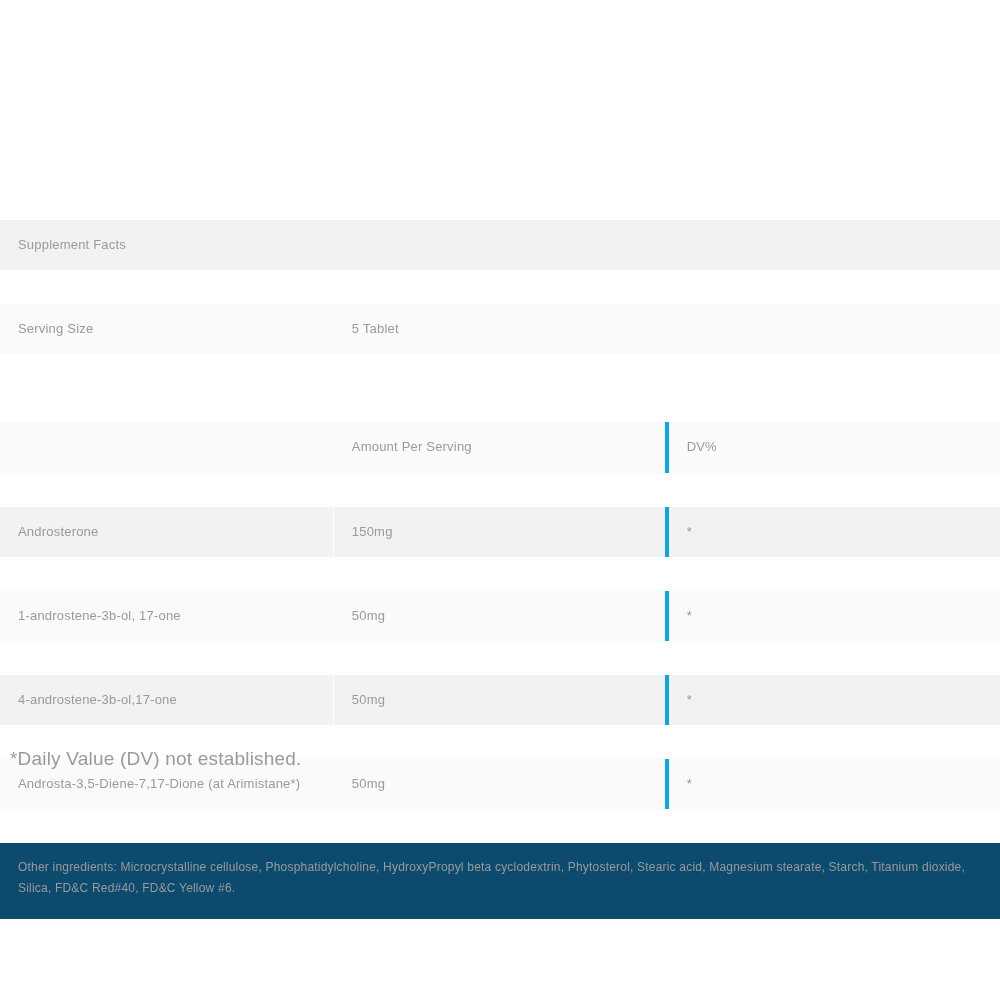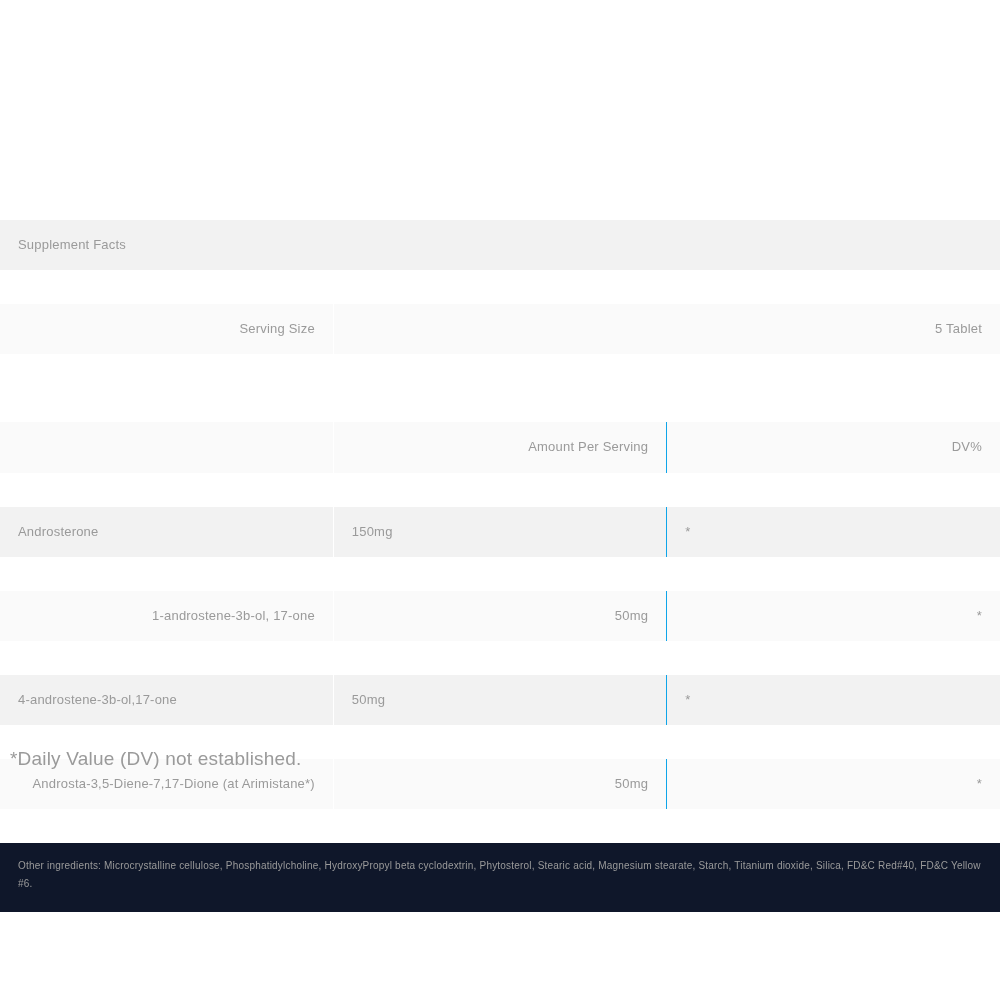--- a/index.html
+++ b/index.html
@@ -35,47 +35,47 @@
     padding: 16px 18px;
     font-size: 13px;
     color: #9a9a9a;
     font-weight: 400;
     vertical-align: middle;
     line-height: 1.4;
     letter-spacing: 0.2px;
   }
 
   tr.row-odd td { background: #f2f2f2; }
-  tr.row-even td { background: #fafafa; text-align: right; }
+  tr.row-even td { background: #fafafa; }
 
   td.col-name   { width: 613px; border-right: 1px solid #ffffff; }
-  td.col-amount { width: 285px; border-right: 1px solid #0ea5e9; }
+  td.col-amount { width: 285px; border-right: 4px solid #0ea5e9; }
   td.col-dv     { width: 102px; text-align: left; }
 
   td.span-two { border-right: none; }
 
   .title-cell {
     font-size: 13px;
     color: #9a9a9a;
   }
 
   .header-row td {
     color: #8f8f8f;
   }
 
   .sep-row td {
     height: 2px;
     padding: 0;
     background: #ffffff;
   }
 
   .other-ing {
-    background: #0f172a;
+    background: #0c4a6e;
     padding: 14px 18px 20px 18px;
-    font-size: 10px;
+    font-size: 12px;
     color: #9a9a9a;
     line-height: 1.75;
     letter-spacing: 0.2px;
     width: 1000px;
     box-sizing: border-box;
   }
 
   .footnote {
     position: absolute;
     left: 10px;

